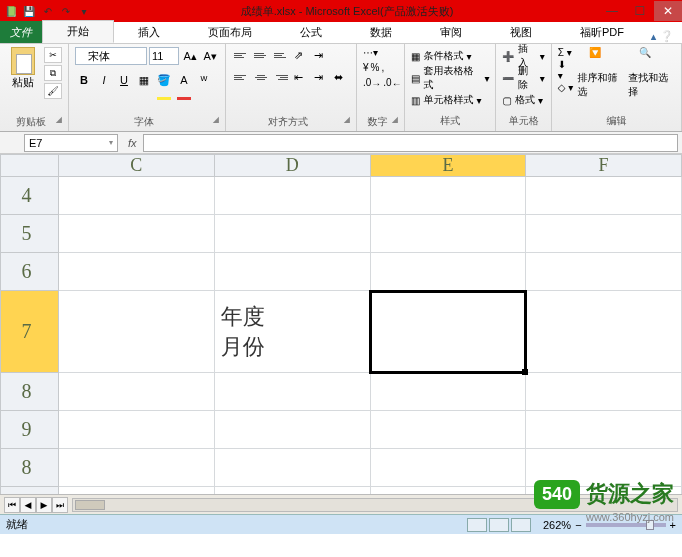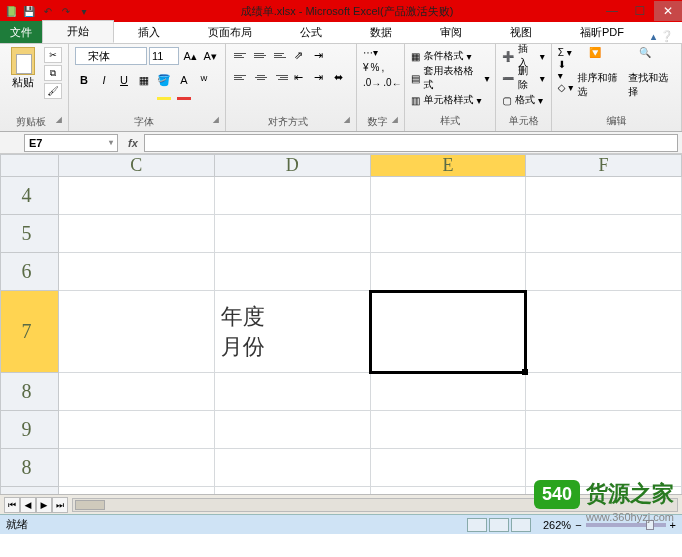--- a/index.html
+++ b/index.html
@@ -9,21 +9,21 @@
 .titlebar { height: 22px; background: #e30000; display: flex; align-items: center; font-size: 11px; color: #333; }
 .titlebar .qat { display: flex; gap: 2px; padding: 0 4px; }
 .titlebar .qat .icon { width: 16px; height: 16px; display: flex; align-items: center; justify-content: center; font-size: 10px; }
 .titlebar .title-text { flex: 1; text-align: center; color: #222; }
 .titlebar .win-controls { display: flex; }
 .titlebar .win-controls .btn { width: 28px; height: 20px; display: flex; align-items: center; justify-content: center; font-size: 12px; color: #444; }
 .titlebar .win-controls .btn.close { background: #c74848; color: #fff; }
 
 
 .ribbon-tabs { height: 22px; background: #fff; display: flex; align-items: end; border-bottom: 1px solid #ccc; font-size: 11px; }
-.file-tab { background: #1e7c3a; color: #fff; padding: 3px 10px; height: 22px; display: flex; align-items: center; }
+.file-tab { background: #1e7c3a; color: #fff; padding: 3px 10px; height: 22px; display: flex; align-items: center; font-style: italic; }
 .ribbon-tabs .tab { padding: 3px 24px; cursor: pointer; }
 .ribbon-tabs .tab.active { border: 1px solid #ccc; border-bottom: 1px solid #f6f6f6; background: #f6f6f6; }
 .ribbon-tabs .help-icons { margin-left: auto; display: flex; gap: 4px; padding-right: 8px; color: #3b6ea5; }
 
 
 .ribbon { height: 88px; background: linear-gradient(#f8f8f8, #ececec); border-bottom: 1px solid #b0b0b0; display: flex; font-size: 11px; }
 .group { border-right: 1px solid #ccc; padding: 3px 6px 2px 6px; display: flex; flex-direction: column; }
 .group-body { flex: 1; display: flex; gap: 4px; align-items: flex-start; }
 .group-label { text-align: center; font-size: 10px; color: #555; padding-top: 1px; }
 .group-label .launcher { float: right; font-size: 8px; color: #888; }
@@ -45,21 +45,21 @@
 .align-group .row { display: flex; gap: 2px; margin-bottom: 2px; }
 .align-group .btn { width: 18px; height: 16px; display: flex; flex-direction: column; justify-content: center; gap: 1px; padding: 2px; cursor: pointer; }
 .align-group .btn .l { height: 1px; background: #555; }
 
 .styles-group .item, .cells-group .item { display: flex; align-items: center; gap: 3px; font-size: 10px; height: 18px; cursor: pointer; }
 .styles-group, .cells-group, .edit-group { padding: 3px 6px; }
 .edit-group .big { display: flex; flex-direction: column; align-items: center; width: 48px; font-size: 10px; cursor: pointer; }
 .edit-group .big .ico { width: 24px; height: 24px; }
 
 
-.formula-bar { height: 22px; border-bottom: 1px solid #ccc; display: flex; align-items: center; background: #f3f3f3; font-weight: bold; }
+.formula-bar { height: 22px; border-bottom: 1px solid #ccc; display: flex; align-items: center; background: #f3f3f3; }
 .name-box { width: 94px; height: 18px; margin: 0 4px 0 24px; border: 1px solid #aaa; background: #fff; font-size: 11px; padding: 0 4px; display: flex; align-items: center; }
 .name-box .dd { margin-left: auto; color: #888; font-size: 8px; }
 .fx { margin: 0 6px; font-style: italic; font-size: 11px; color: #555; }
 .formula-input { flex: 1; height: 18px; border: 1px solid #aaa; background: #fff; margin-right: 4px; }
 
 
 .grid-area { position: relative; height: 340px; overflow: hidden; background: #fff; }
 .grid-table { border-collapse: collapse; width: 100%; table-layout: fixed; }
 .grid-table th.corner { width: 58px; height: 22px; background: #eef1f5; border: 1px solid #c6c9cc; }
 .grid-table th.col-h { height: 22px; background: #eef1f5; border: 1px solid #c6c9cc; font-weight: normal; font-size: 18px; color: #5a6b46; font-family: "Times New Roman", serif; }

